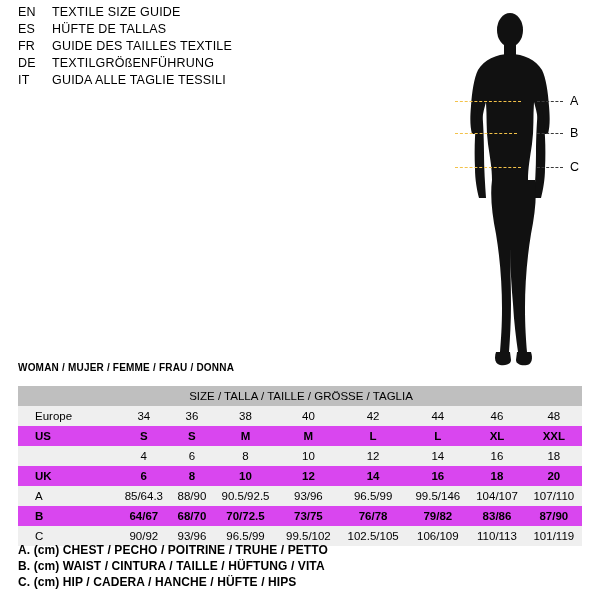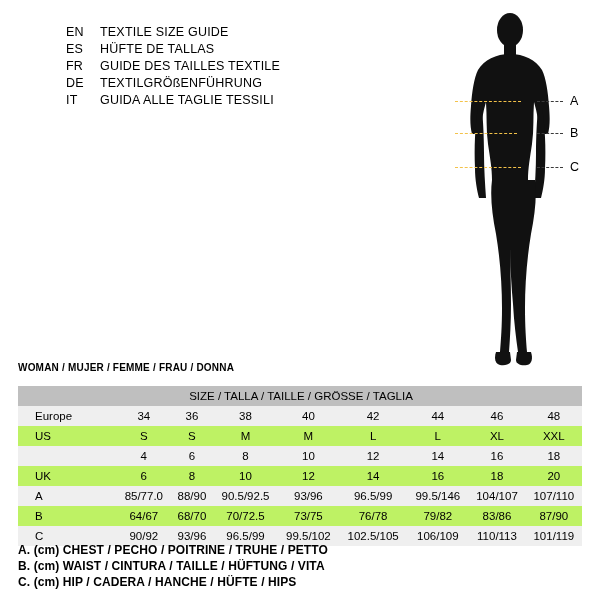--- a/index.html
+++ b/index.html
@@ -20,23 +20,22 @@
     width: 600px;
     height: 600px;
     box-sizing: border-box;
     padding: 14px 12px 8px 12px;
   }
 
   
   .titles {
     position: absolute;
     left: 18px;
-    top: 24px;
+    top: 4px;
     width: 300px;
-    margin-left: 48px;
   }
   .title-row {
     display: flex;
     align-items: baseline;
     font-size: 12.5px;
     line-height: 17px;
     letter-spacing: 0.2px;
   }
   .title-lang {
     width: 34px;
@@ -103,21 +102,22 @@
     font-weight: normal;
     white-space: nowrap;
   }
   table.size-table tr.head-row td {
     background: #bfbfbf;
     text-align: center;
     font-size: 11.5px;
     padding-left: 6px;
   }
   table.size-table tr.band-dark td {
-    background: #bef264;
+    background: #d946ef;
+    font-weight: bold;
   }
   table.size-table tr.band-light td {
     background: #efefef;
   }
   table.size-table td.rowlabel {
     text-align: left;
     padding-left: 17px;
     width: 78px;
   }
 
@@ -270,21 +270,21 @@
           <td>8</td>
           <td>10</td>
           <td>12</td>
           <td>14</td>
           <td>16</td>
           <td>18</td>
           <td>20</td>
         </tr>
         <tr class="band-light">
           <td class="rowlabel">A</td>
-          <td>85/77.0</td>
+          <td>85/64.3</td>
           <td>88/90</td>
           <td>90.5/92.5</td>
           <td>93/96</td>
           <td>96.5/99</td>
           <td>99.5/146</td>
           <td>104/107</td>
           <td>107/110</td>
         </tr>
         <tr class="band-dark">
           <td class="rowlabel">B</td>

